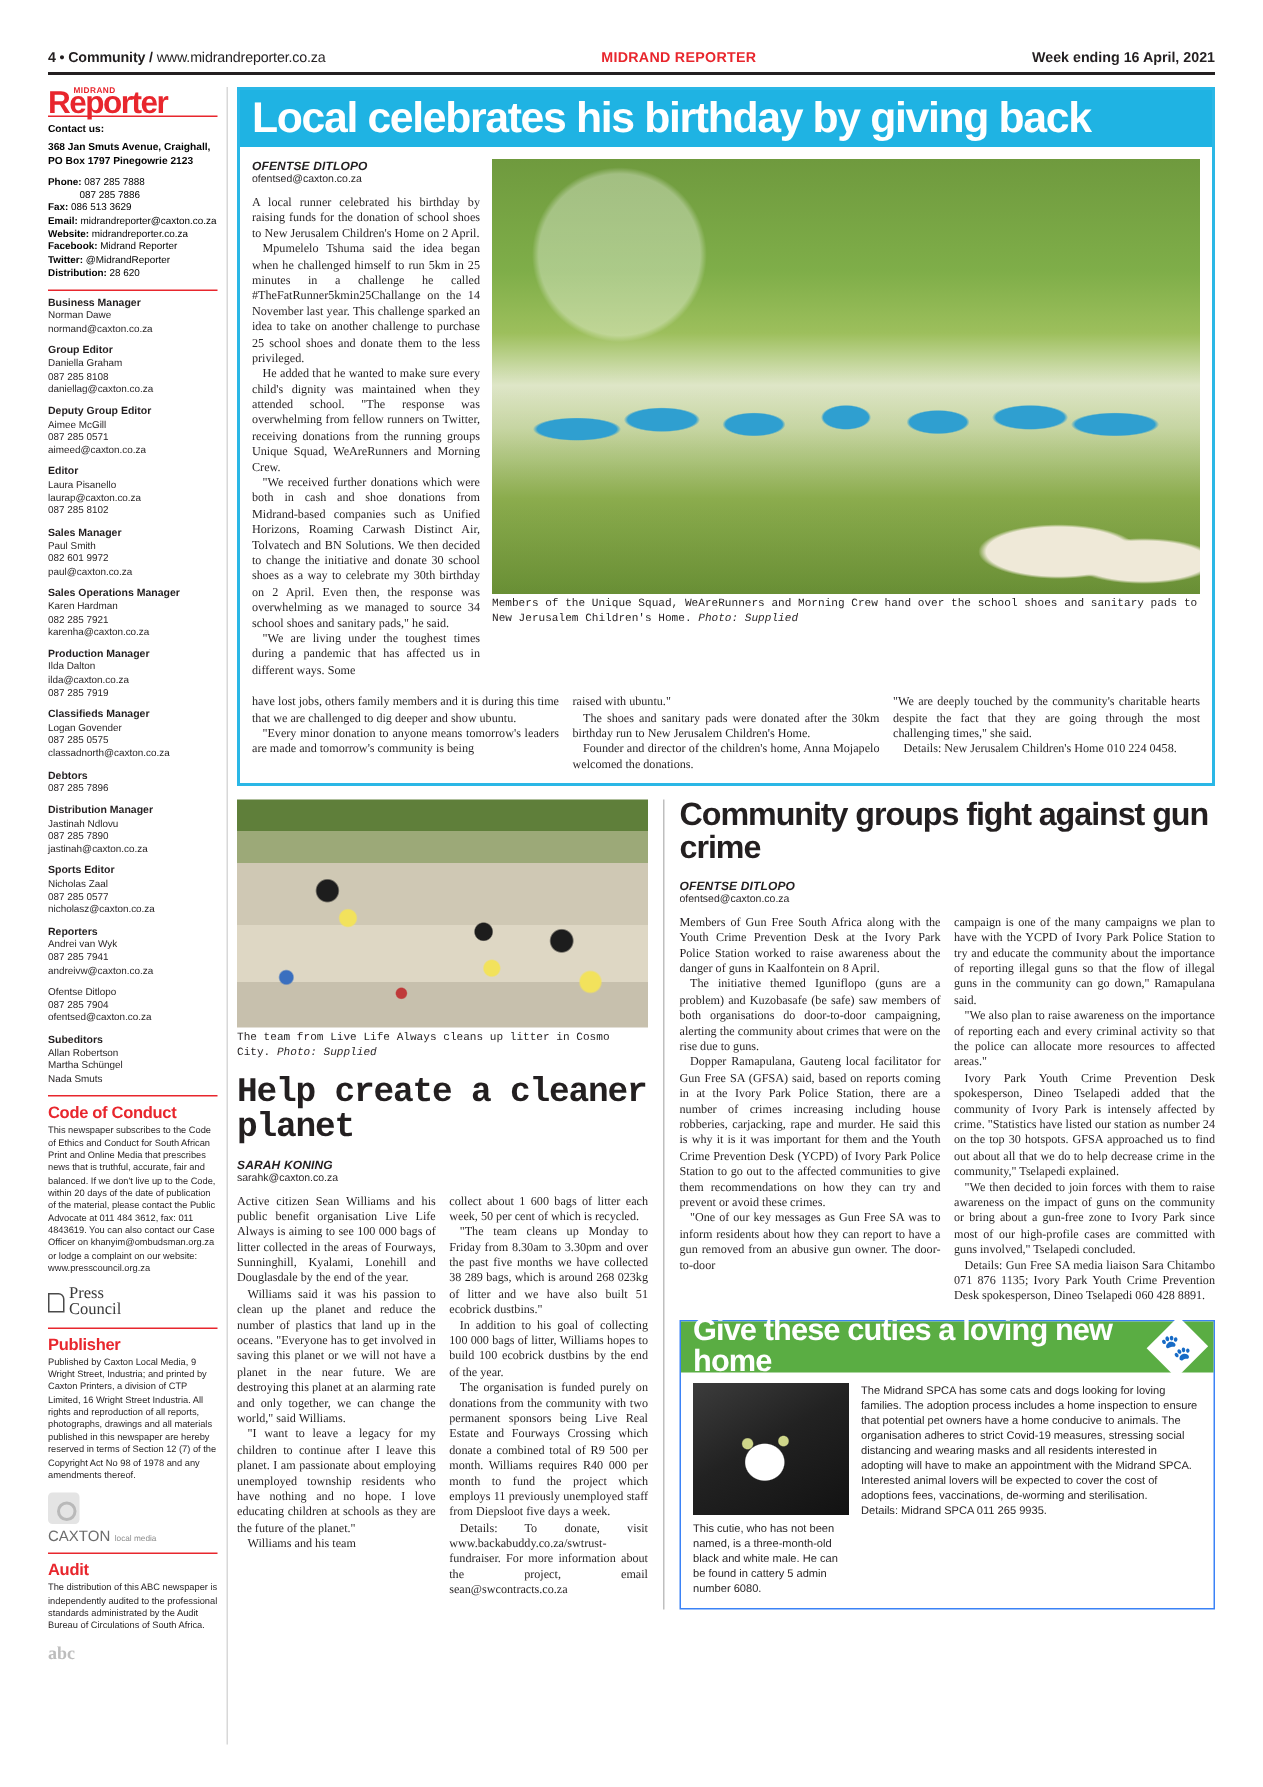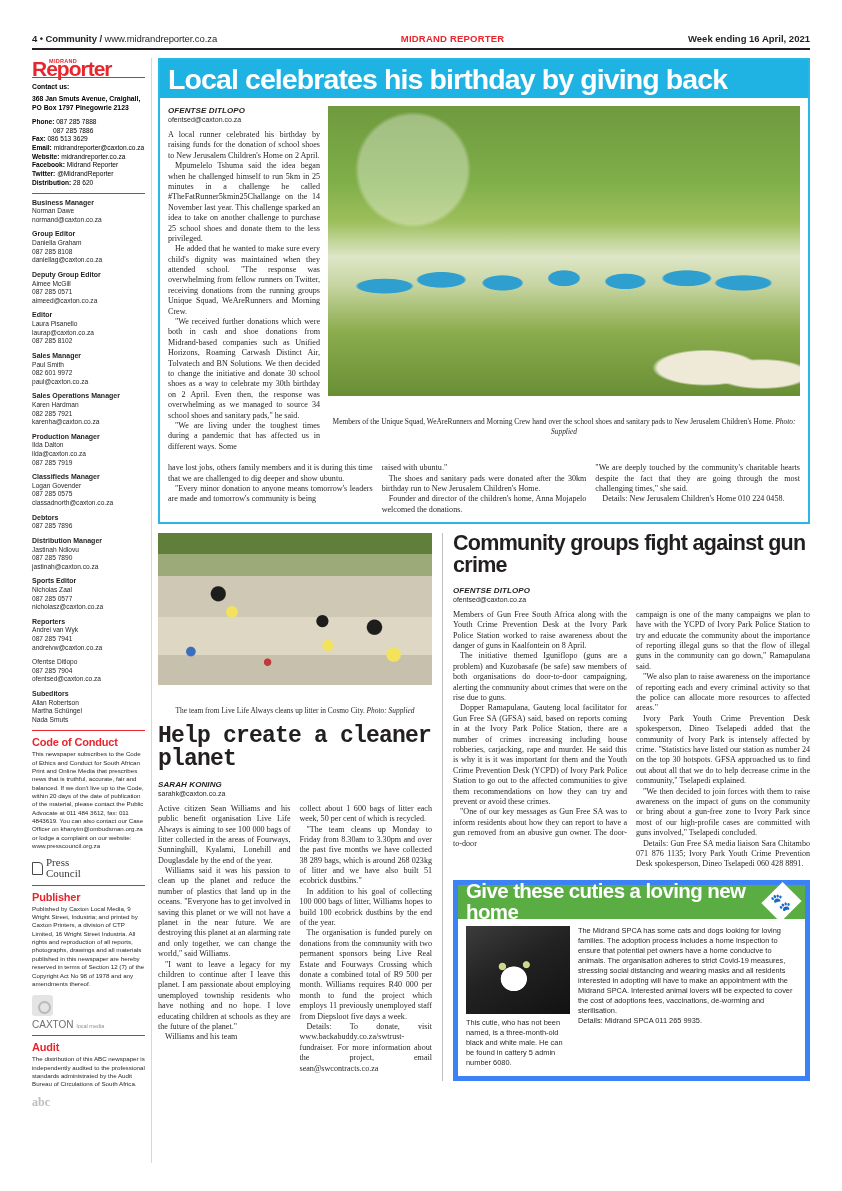--- a/index.html
+++ b/index.html
@@ -83,21 +83,21 @@
   .s1-body { padding:8px 8px 6px 8px; display:flex; gap:8px; }
   .s1-left { width:152px; flex:0 0 152px; }
   .byline-name { font-size:8px; font-weight:700; font-style:italic; color:#231f20; letter-spacing:.1px;}
   .byline-mail { font-size:7px; color:#231f20; margin-top:1px; margin-bottom:7px;}
   .serif { font-family:"Liberation Serif", serif; color:#231f20; }
   .bodytext { font-size:8.1px; line-height:1.285; text-align:justify; }
   .bodytext p { text-indent:7px; }
   .bodytext p.first { text-indent:0; }
   .s1-photo { flex:1; }
   .photo { width:100%; position:relative; overflow:hidden; }
-  .cap { font-size:7.4px; line-height:1.32; color:#231f20; margin-top:21px; font-family:Liberation Serif, serif;text-align:center;}
+  .cap { font-size:7.4px; line-height:1.32; color:#231f20; margin-top:3px; font-family:Liberation Mono, monospace;}
   .cap i { font-style:italic; }
   .s1-cols { display:flex; gap:9px; padding:5px 8px 7px 8px; }
   .s1-cols > div { flex:1; }
 
   
   .midrow { display:flex; gap:10px; margin-top:9px; }
   .col-left { width:274px; flex:0 0 274px; }
   .col-right { flex:1; border-left:1px solid #bfbfbf; padding-left:10px; }
 
   .h2-black {
@@ -105,21 +105,21 @@
     line-height:1.02; margin:9px 0 8px; font-family:Liberation Mono, monospace;
   }
   .h2-blue {
     font-size:21.5px; font-weight:700; letter-spacing:-.7px; color:#231f20;
     line-height:1.02; margin:0 0 9px; font-family:"Liberation Sans",sans-serif;
   }
   .twocol { display:flex; gap:9px; }
   .twocol > div { flex:1; }
 
   
-  .spca { margin-top:10px; border:5px solid #3b82f6; }
+  .spca { margin-top:10px; border:1px solid #3b82f6; }
   .spca-banner{
     background:#5aad43; height:34px; display:flex; align-items:center;
     justify-content:space-between; padding:0 8px;
   }
   .spca-banner h2{
     color:#fff;font-size:20.5px;font-weight:700;letter-spacing:-.6px;
     font-family:"Liberation Sans",sans-serif;line-height:1;
   }
   .paw-diamond{
     width:30px;height:30px;background:#fff;transform:rotate(45deg);

